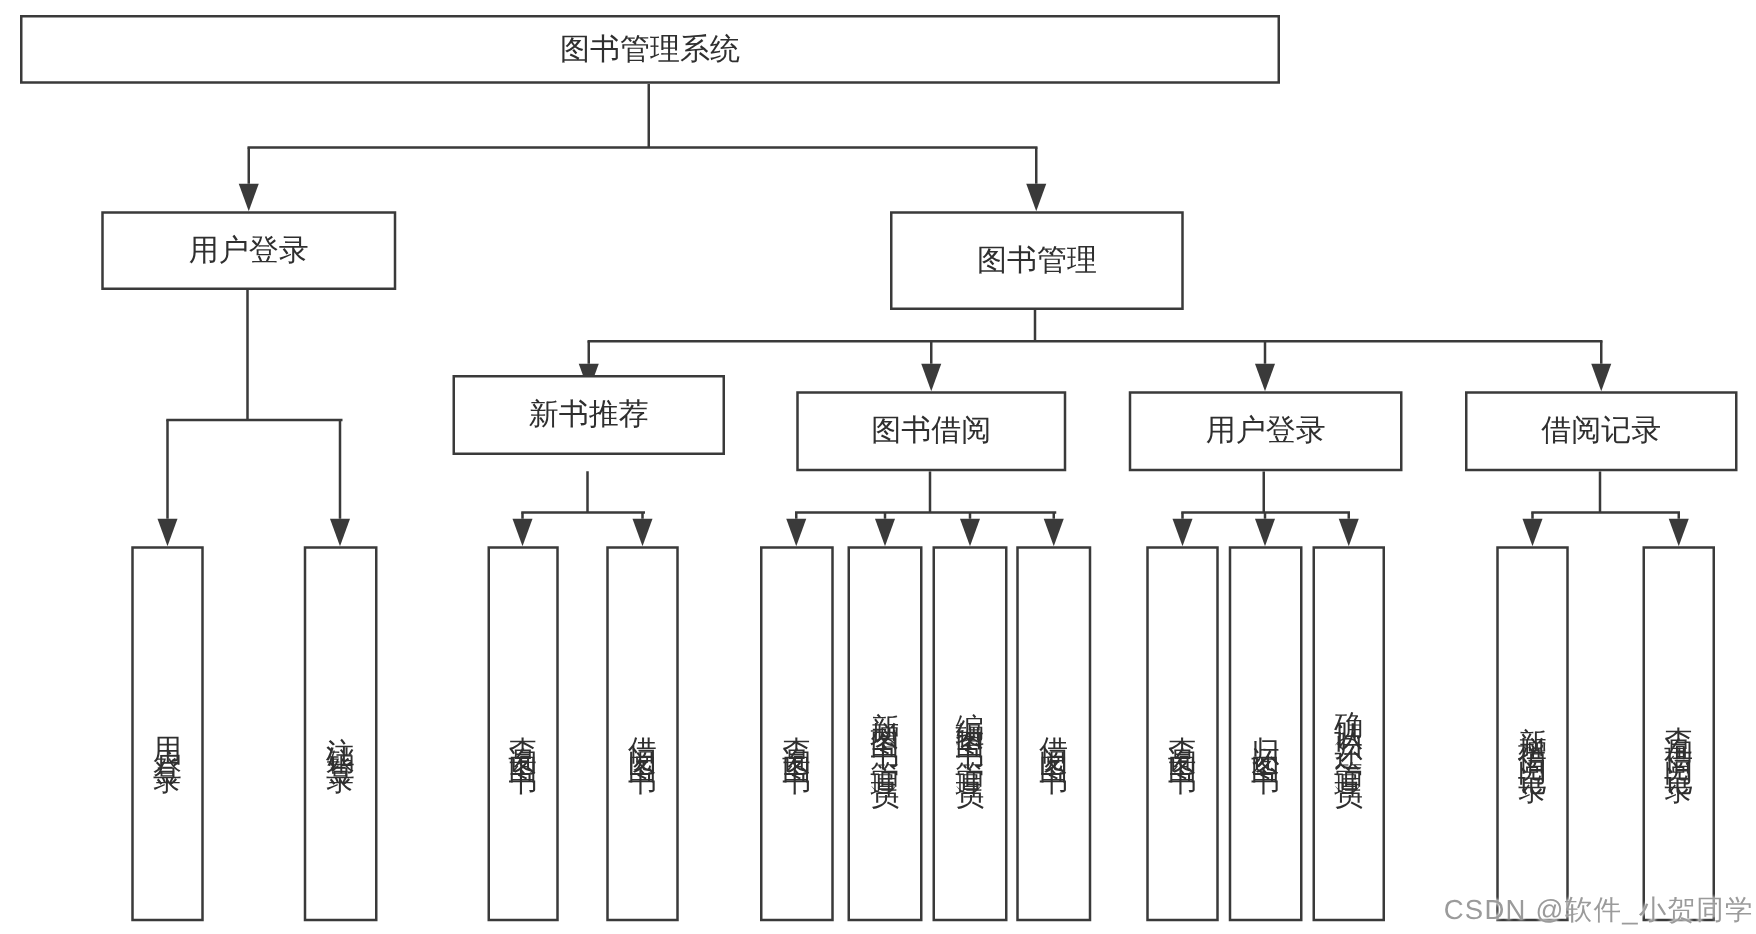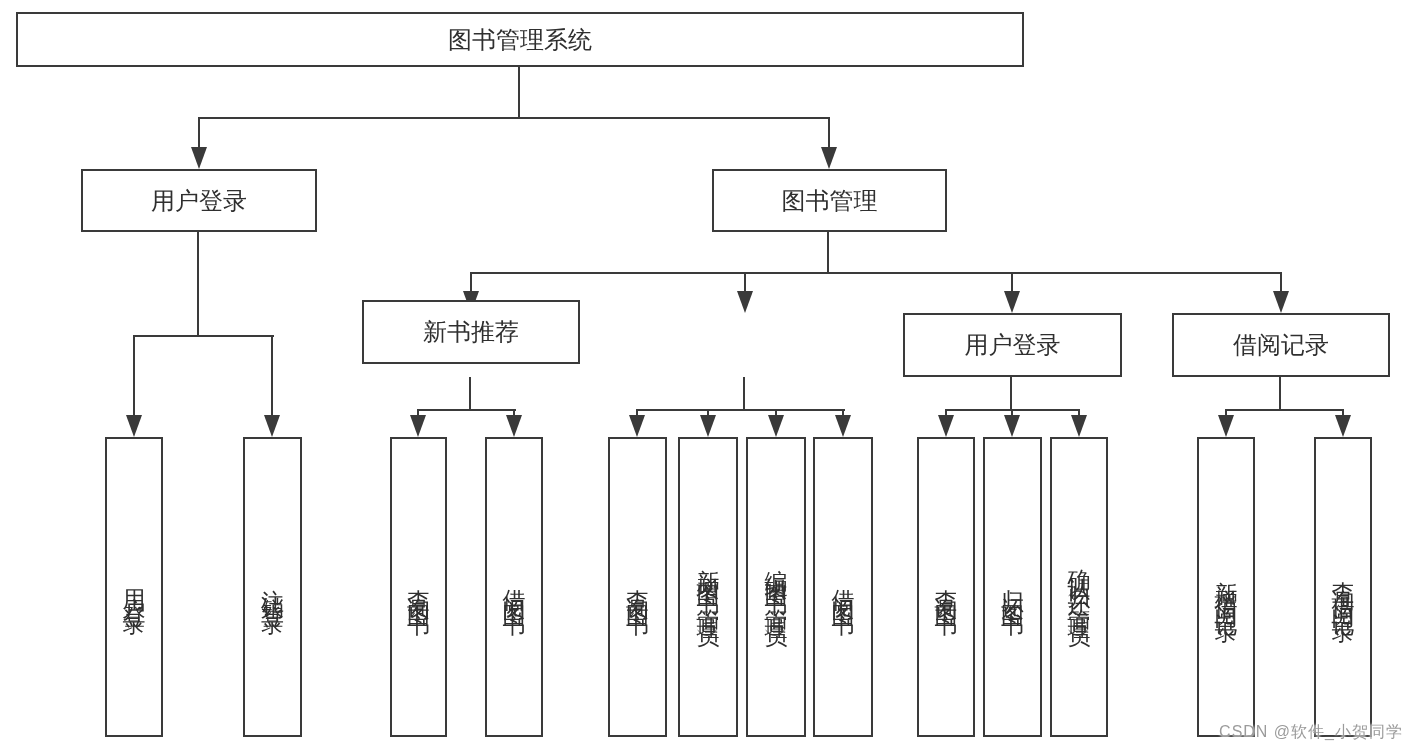--- a/index.html
+++ b/index.html
@@ -21,42 +21,45 @@
   .vline,.hline{position:absolute;background:#3a3a3a;z-index:1;}
   .vline{width:2px;}
   .hline{height:2px;}
   .ahead{
     position:absolute;width:0;height:0;z-index:1;
     border-left:8px solid transparent;border-right:8px solid transparent;
     border-top:22px solid #3a3a3a;
   }
   .watermark{
     position:absolute;right:2px;bottom:4px;z-index:5;
-    font-size:16px;color:#9b9b9b;letter-spacing:1px;
+    font-size:22px;color:#9b9b9b;letter-spacing:1px;
     text-shadow:0 0 3px #ffffff,0 0 3px #ffffff;
   }
 </style>
 </head>
 <body>
 
 <div class="stage">
 
   <div class="box hbox" style="left:16px;top:12px;width:1008px;height:55px">
     <span>图书管理系统</span>
   </div>
 
   <div class="box hbox" style="left:81px;top:169px;width:236px;height:63px">
     <span>用户登录</span>
   </div>
-  <div class="box hbox" style="left:712px;top:169px;width:235px;height:63px">
+  <div class="box hbox" style="left:712px;top:169px;width:235px;height:79px">
     <span>图书管理</span>
   </div>
 
   <div class="box hbox" style="left:362px;top:300px;width:218px;height:64px">
     <span>新书推荐</span>
+  </div>
+  <div class="box hbox" style="left:637px;top:313px;width:216px;height:64px">
+    <span>图书借阅</span>
   </div>
   <div class="box hbox" style="left:903px;top:313px;width:219px;height:64px">
     <span>用户登录</span>
   </div>
   <div class="box hbox" style="left:1172px;top:313px;width:218px;height:64px">
     <span>借阅记录</span>
   </div>
 
   <div class="box vbox" style="left:105px;top:437px;width:58px;height:300px">
     <span>用户登录</span>

